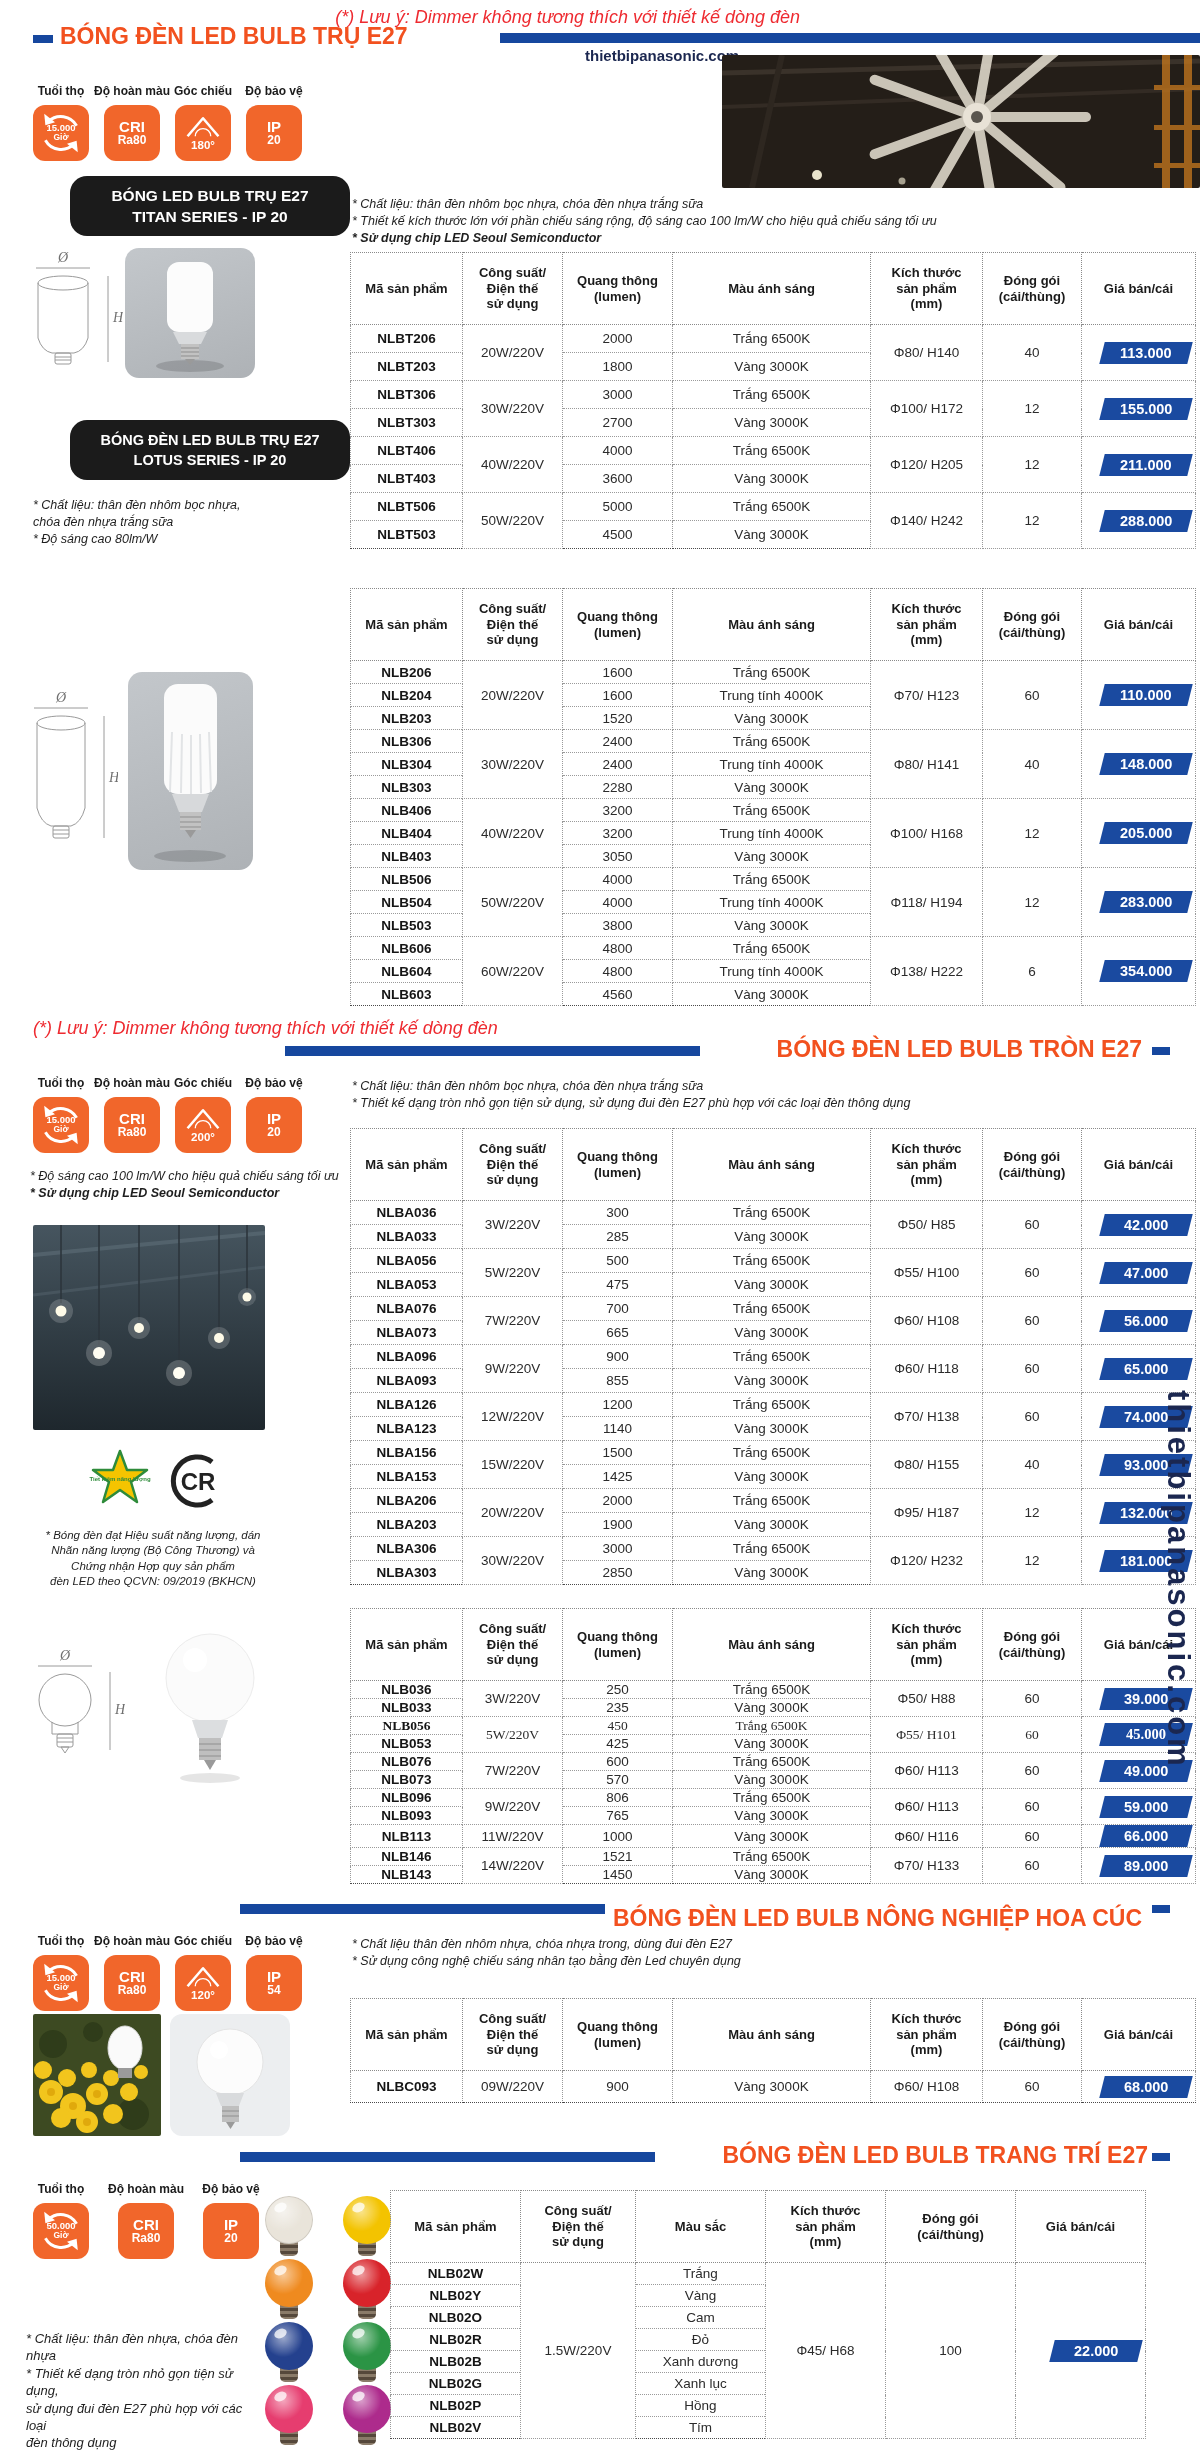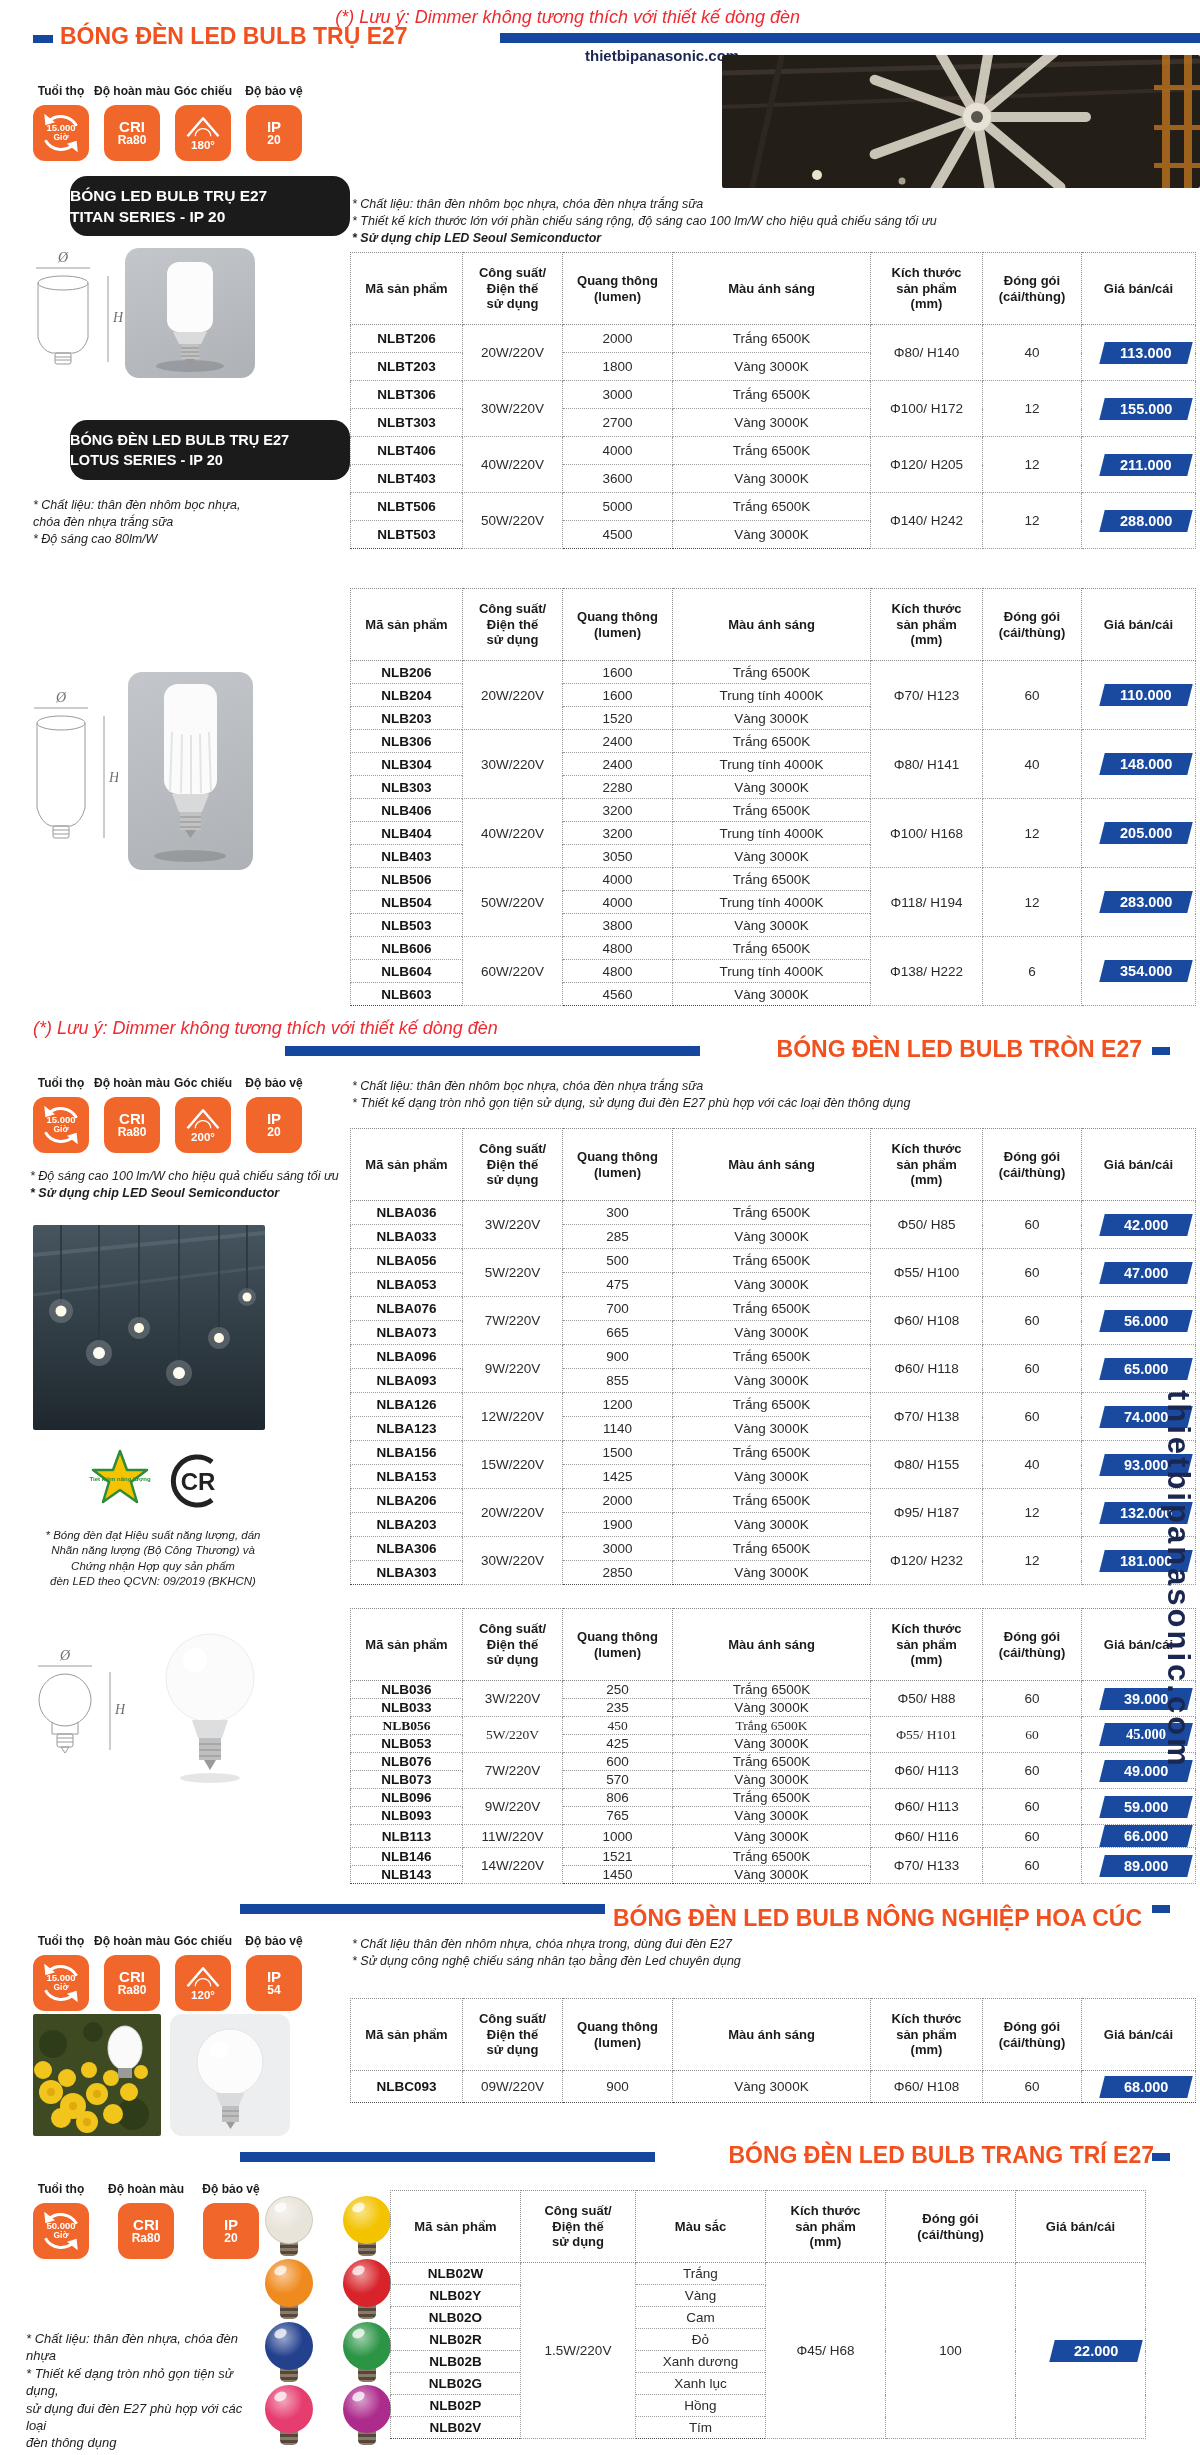--- a/index.html
+++ b/index.html
@@ -21,21 +21,21 @@
   .spec-box{width:56px;height:56px;background:#F1662B;border-radius:12px;color:#fff;
             display:flex;flex-direction:column;align-items:center;justify-content:center;position:relative;}
   .spec-box .l1{font-size:15px;font-weight:bold;line-height:1.05;z-index:1;}
   .spec-box .l2{font-size:12px;font-weight:bold;line-height:1.1;z-index:1;}
   .spec-box.life .l1{font-size:9.5px;}
   .spec-box.life .l2{font-size:8.5px;}
   .spec-box.life svg{position:absolute;left:4px;top:4px;width:48px;height:48px;}
   .spec-box.angle svg{width:42px;height:24px;margin-bottom:1px;}
   .spec-box.angle .l1{font-size:11.5px;}
   
-  .badge{position:absolute;background:#1b1b1b;border-radius:17px;color:#fff;
+  .badge{position:absolute;background:#1b1b1b;border-radius:17px;color:#fff;text-align:center;
          display:flex;flex-direction:column;justify-content:center;gap:2px;
          font-weight:bold;font-size:15.5px;line-height:1.25;}
   
   .notes{position:absolute;font-style:italic;font-size:12.5px;line-height:1.34;color:#1e1e1e;}
   .notes .bold{font-weight:bold;}
   .notes.center{text-align:center;}
   
   table.ptable{position:absolute;border-collapse:collapse;table-layout:fixed;}
   .ptable th{font-size:13px;font-weight:bold;color:#1a1a1a;white-space:pre-line;line-height:1.2;
              border:1px dotted #8a8a8a;padding:4px 2px;}
@@ -956,21 +956,21 @@
         <td>900</td>
         <td>Vàng 3000K</td>
         <td rowspan="1">Φ60/ H108</td>
         <td rowspan="1">60</td>
         <td rowspan="1" class="pricecell"><div class="pb"><span>68.000</span></div></td>
       </tr>
     </tbody>
   </table>
 
 <div class="bar" style="left:240px;top:2152px;width:415px;"></div>
-<div class="sec-title" style="right:46px;top:2142px;">BÓNG ĐÈN LED BULB TRANG TRÍ E27</div>
+<div class="sec-title" style="right:52px;top:2142px;">BÓNG ĐÈN LED BULB TRANG TRÍ E27</div>
 <div class="dash" style="left:1152px;top:2153px;width:18px;"></div>
 
 <div class="specs" style="left:33px;top:2182px;gap:29px;">
     <div class="spec">
       <div class="spec-label">Tuổi thọ</div>
       <div class="spec-box life">
         <svg viewBox="0 0 40 40">
           <path d="M33 14 A15 15 0 0 0 9.5 10.5" fill="none" stroke="#fff" stroke-width="2.4"></path>
           <polygon points="6,4 7,13.5 15,11" fill="#fff"></polygon>
           <path d="M7 26 A15 15 0 0 0 30.5 29.5" fill="none" stroke="#fff" stroke-width="2.4"></path>

